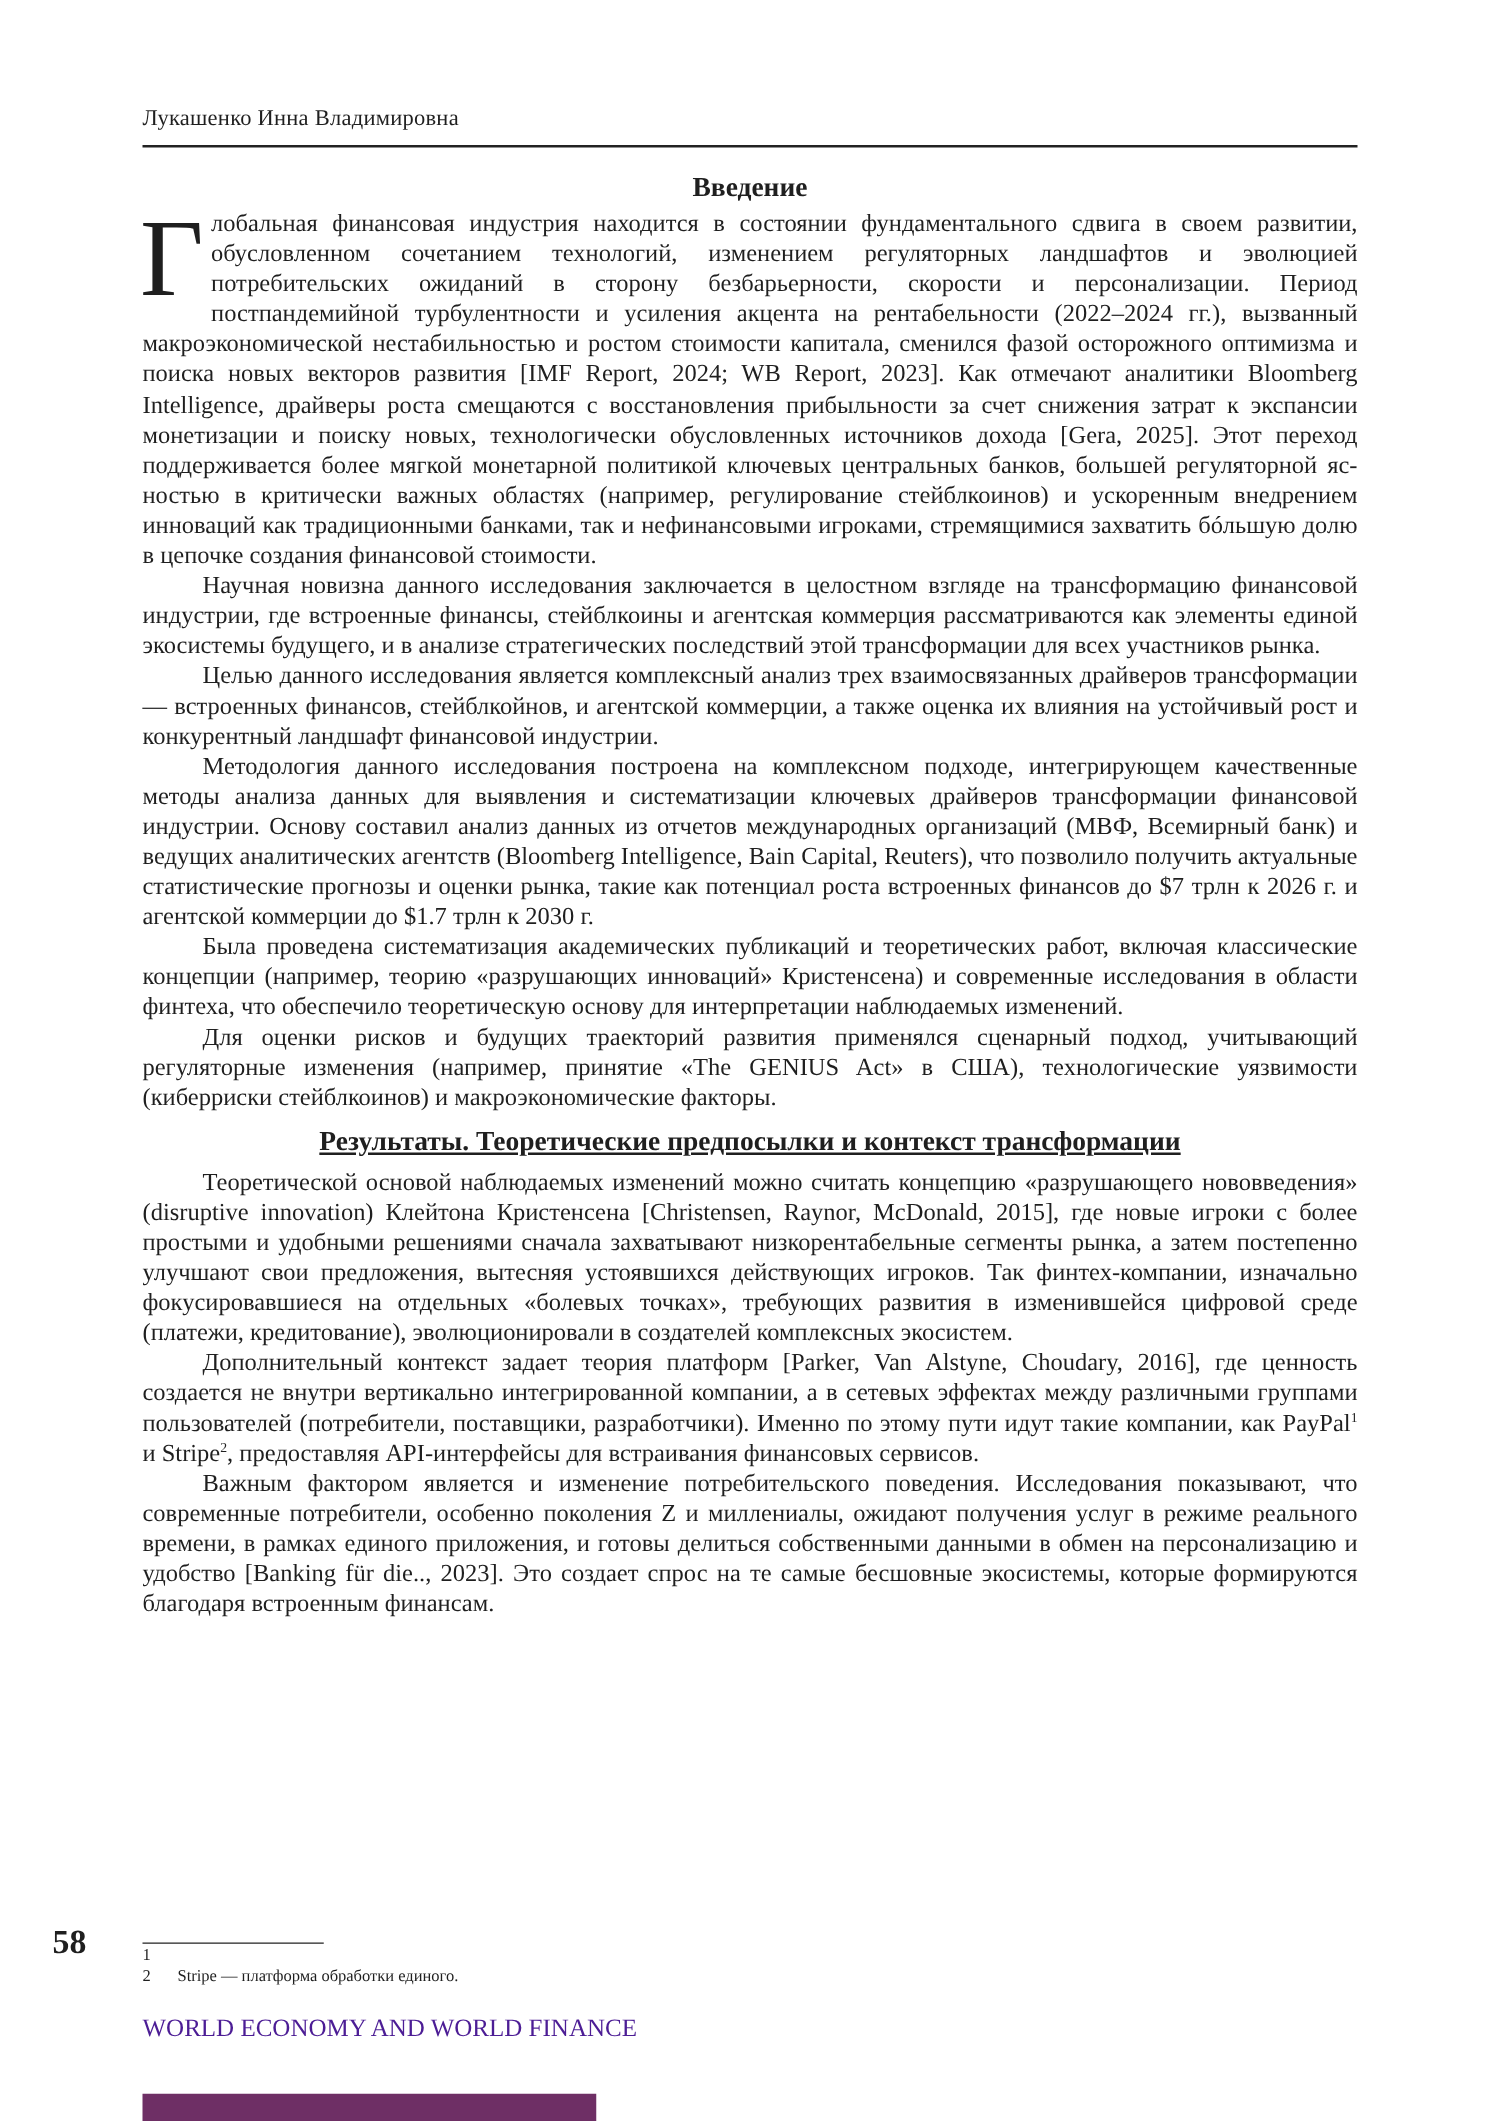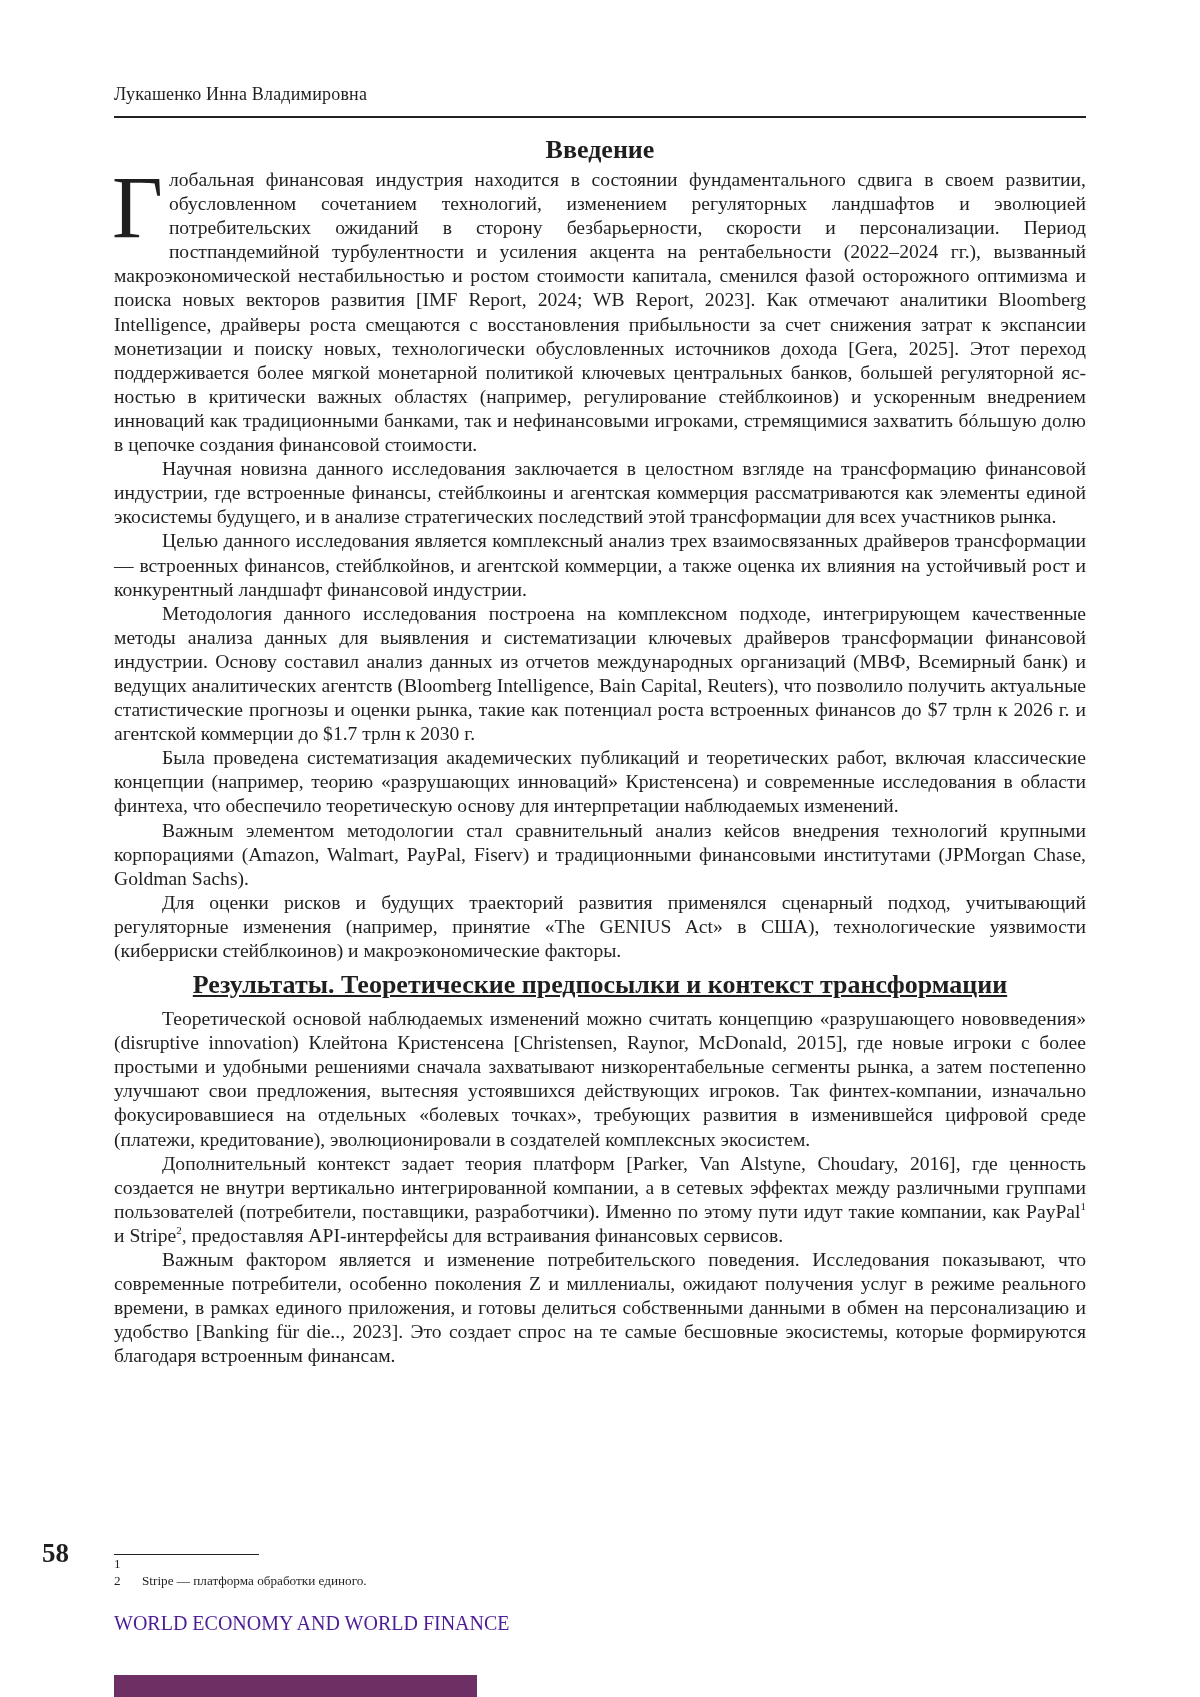--- a/index.html
+++ b/index.html
@@ -17,21 +17,21 @@
     position: absolute; left: 114px; width: 972px; top: 116px;
     height: 0; border-top: 2.5px solid #222;
   }
   .content {
     position: absolute; left: 114px; width: 972px; top: 138px;
     font-family: "Liberation Serif", serif;
     font-size: 19.6px; line-height: 24.1px; text-align: justify;
     hyphens: manual;
   }
   .section-title {
-    text-align: center; font-weight: bold; font-size: 26px;
+    text-align: center; font-weight: bold; font-size: 22px;
     margin: 0 0 6px 0; line-height: 24px;
   }
   .section-title.second { margin: 10px 0 10px 0; text-decoration: underline; }
   p { margin: 0; }
   p.indent { text-indent: 48px; }
   .dropcap {
     float: left; font-size: 88px; line-height: 68px;
     margin: 6px 6px 0 -2px; padding: 0; font-family: "Liberation Serif", serif;
   }
   sup { font-size: 11px; line-height: 0; }
@@ -65,21 +65,20 @@
 <div class="running-head">Лукашенко Инна Владимировна</div>
 <div class="head-rule"></div>
 
 <div class="content">
   <h2 class="section-title">Введение</h2>
   <p><span class="dropcap">Г</span><span>лобальная финансовая индустрия находится в состоянии фундаментального сдвига в своем развитии, обусловленном сочетанием технологий, изменением регуляторных ландшафтов и эволюцией потребительских ожиданий в сторону безбарьерности, скорости и персонали­зации. Период постпандемийной турбулентности и усиления акцента на рентабельности (2022–2024 гг.), вызванный макроэкономической нестабильностью и ростом стоимости капитала, сме­нился фазой осторожного оптимизма и поиска новых векторов развития [IMF Report, 2024; WB Report, 2023]. Как отмечают аналитики Bloomberg Intelligence, драйверы роста смещаются с вос­становления прибыльности за счет снижения затрат к экспансии монетизации и поиску новых, технологически обусловленных источников дохода [Gera, 2025]. Этот переход поддерживается более мягкой монетарной политикой ключевых центральных банков, большей регуляторной яс­ностью в критически важных областях (например, регулирование стейблкоинов) и ускоренным внедрением инноваций как традиционными банками, так и нефинансовыми игроками, стремя­щимися захватить бóльшую долю в цепочке создания финансовой стоимости.</span></p>
   <p class="indent">Научная новизна данного исследования заключается в целостном взгляде на трансформа­цию финансовой индустрии, где встроенные финансы, стейблкоины и агентская коммерция рас­сматриваются как элементы единой экосистемы будущего, и в анализе стратегических послед­ствий этой трансформации для всех участников рынка.</p>
   <p class="indent">Целью данного исследования является комплексный анализ трех взаимосвязанных драй­веров трансформации — встроенных финансов, стейблкойнов, и агентской коммерции, а также оценка их влияния на устойчивый рост и конкурентный ландшафт финансовой индустрии.</p>
   <p class="indent">Методология данного исследования построена на комплексном подходе, интегрирующем качественные методы анализа данных для выявления и систематизации ключевых драйверов трансформации финансовой индустрии. Основу составил анализ данных из отчетов междуна­родных организаций (МВФ, Всемирный банк) и ведущих аналитических агентств (Bloomberg Intelligence, Bain Capital, Reuters), что позволило получить актуальные статистические прогнозы и оценки рынка, такие как потенциал роста встроенных финансов до $7 трлн к 2026 г. и агентской коммерции до $1.7 трлн к 2030 г.</p>
   <p class="indent">Была проведена систематизация академических публикаций и теоретических работ, вклю­чая классические концепции (например, теорию «разрушающих инноваций» Кристенсена) и современные исследования в области финтеха, что обеспечило теоретическую основу для интер­претации наблюдаемых изменений.</p>
-  <p class="indent">Важным элементом методологии стал сравнительный анализ кейсов внедрения техноло­гий крупными корпорациями (Amazon, Walmart, PayPal, Fiserv) и традиционными финансовыми институтами (JPMorgan Chase, Goldman Sachs).</p>
   <p class="indent">Для оценки рисков и будущих траекторий развития применялся сценарный подход, учиты­вающий регуляторные изменения (например, принятие «The GENIUS Act» в США), технологиче­ские уязвимости (киберриски стейблкоинов) и макроэкономические факторы.</p>
 
   <h2 class="section-title second">Результаты. Теоретические предпосылки и контекст трансформации</h2>
   <p class="indent">Теоретической основой наблюдаемых изменений можно считать концепцию «разрушаю­щего нововведения» (disruptive innovation) Клейтона Кристенсена [Christensen, Raynor, McDonald, 2015], где новые игроки с более простыми и удобными решениями сначала захватывают низ­корентабельные сегменты рынка, а затем постепенно улучшают свои предложения, вытесняя устоявшихся действующих игроков. Так финтех-компании, изначально фокусировавшиеся на отдельных «болевых точках», требующих развития в изменившейся цифровой среде (платежи, кредитование), эволюционировали в создателей комплексных экосистем.</p>
   <p class="indent"><span>Дополнительный контекст задает теория платформ [Parker, Van Alstyne, Choudary, 2016], где ценность создается не внутри вертикально интегрированной компании, а в сетевых эффектах между различными группами пользователей (потребители, поставщики, разработчики). Имен­но по этому пути идут такие компании, как PayPal</span><sup>1</sup><span> и Stripe</span><sup>2</sup><span>, предоставляя API-интерфейсы для встраивания финансовых сервисов.</span></p>
   <p class="indent">Важным фактором является и изменение потребительского поведения. Исследования пока­зывают, что современные потребители, особенно поколения Z и миллениалы, ожидают получения услуг в режиме реального времени, в рамках единого приложения, и готовы делиться собственны­ми данными в обмен на персонализацию и удобство [Banking für die.., 2023]. Это создает спрос на те самые бесшовные экосистемы, которые формируются благодаря встроенным финансам.</p>
 </div>
 
 <div class="page-number">58</div>
 <div class="footnote-rule"></div>

